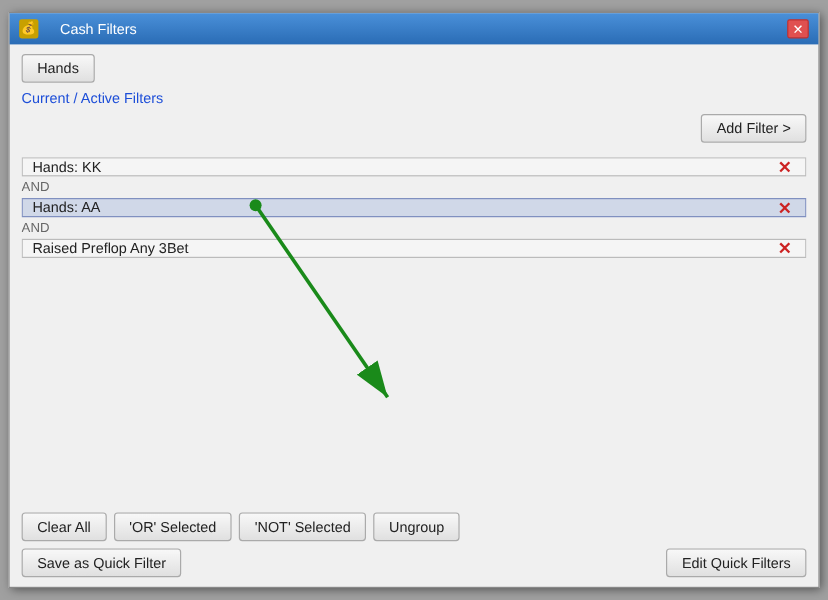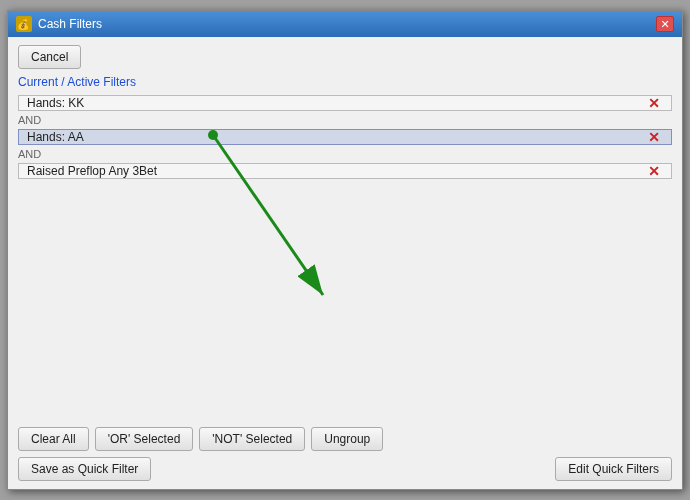--- a/index.html
+++ b/index.html
@@ -46,20 +46,21 @@
       display: flex;
       align-items: center;
       justify-content: center;
       font-size: 10px;
       color: white;
       font-weight: bold;
     }
     .title-text {
       font-size: 12px;
       font-weight: normal;
+      margin-left: 12px;
     }
     .title-close {
       width: 18px;
       height: 16px;
       background: #e05050;
       border: 1px solid #c03030;
       color: white;
       font-size: 11px;
       display: flex;
       align-items: center;
@@ -175,25 +176,28 @@
     <div class="title-bar-left">
       <div class="title-icon">💰</div>
       <span class="title-text">Cash Filters</span>
     </div>
     <div class="title-close">✕</div>
   </div>
 
   <div class="content">
 
     <div class="top-bar">
-      <button class="btn">Cancel</button>
+      <button class="btn">Hands</button>
     </div>
 
     <div class="section-label">Current / Active Filters</div>
 
+    <div class="add-filter-row">
+      <button class="btn">Add Filter &gt;</button>
+    </div>
 
     <div class="filters-area" style="position:relative;">
 
       <div class="filter-row">
         <span class="filter-label">Hands: KK</span>
         <span class="filter-delete">✕</span>
       </div>
 
       <div class="and-separator">AND</div>
 

